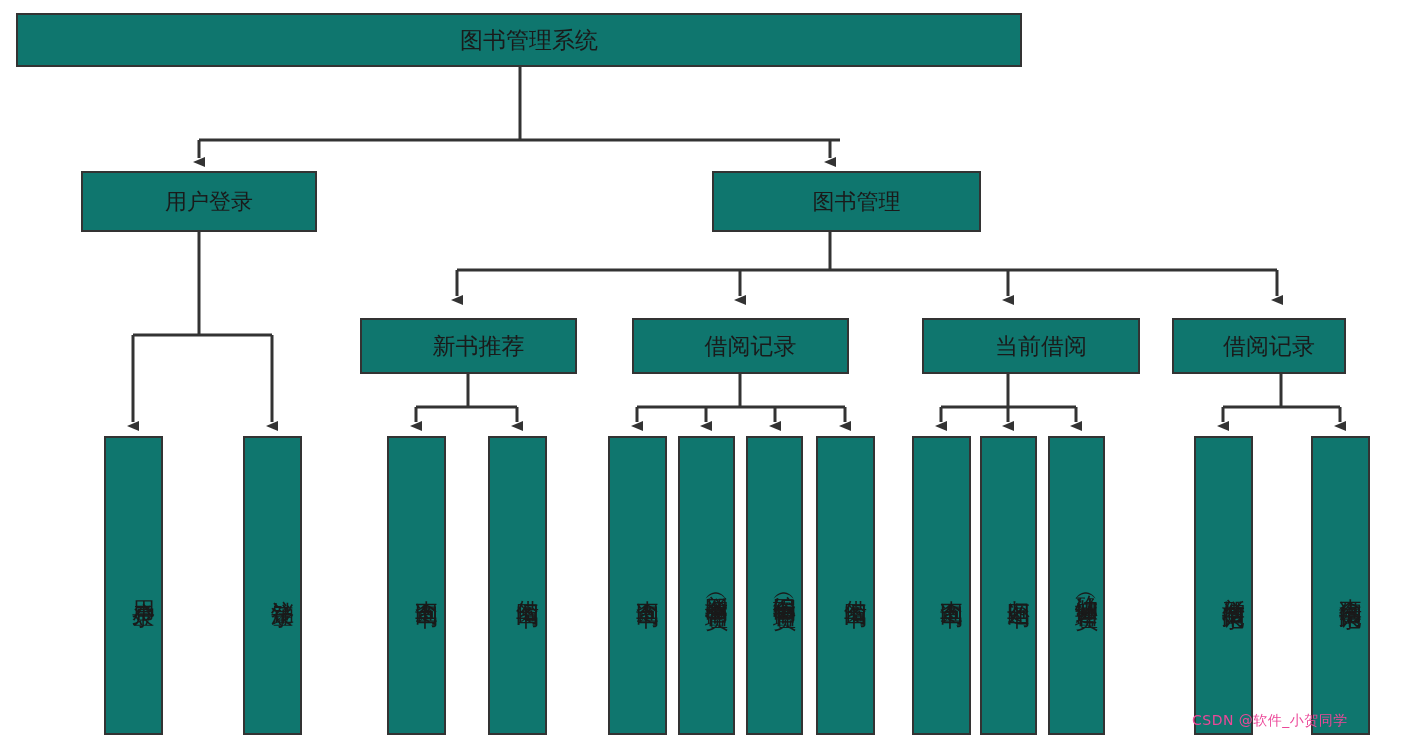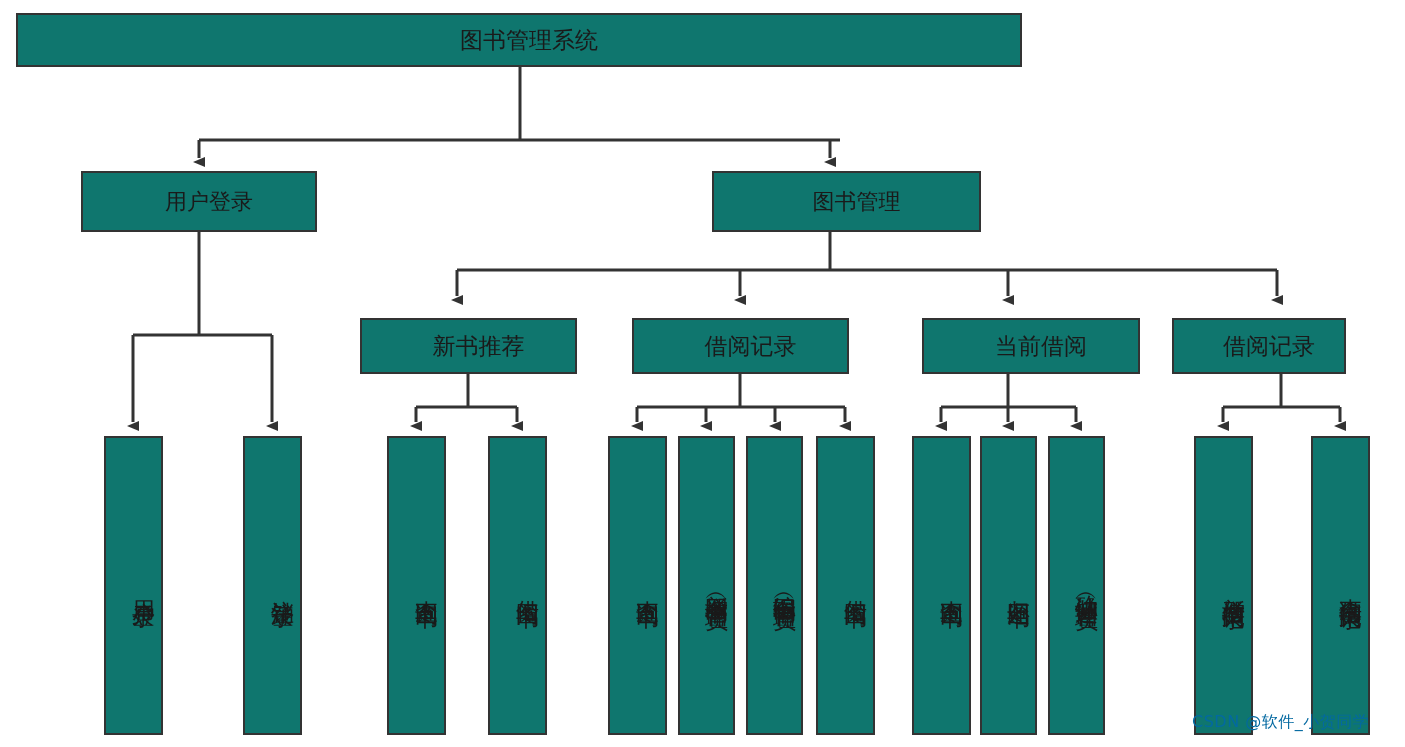--- a/index.html
+++ b/index.html
@@ -49,22 +49,22 @@
   .node-leaf .label {
     writing-mode: vertical-rl;
     text-orientation: upright;
     font-size: 23px;
     letter-spacing: 2px;
     line-height: 1;
     white-space: nowrap;
   }
   .watermark {
     position: absolute;
-    color: #0369a1;
-    font-size: 16px;
+    color: #ec4899;
+    font-size: 14px;
     white-space: nowrap;
     z-index: 3;
     letter-spacing: 0.5px;
   }
 </style>
 </head>
 <body>
 
 <div id="canvas">
 

